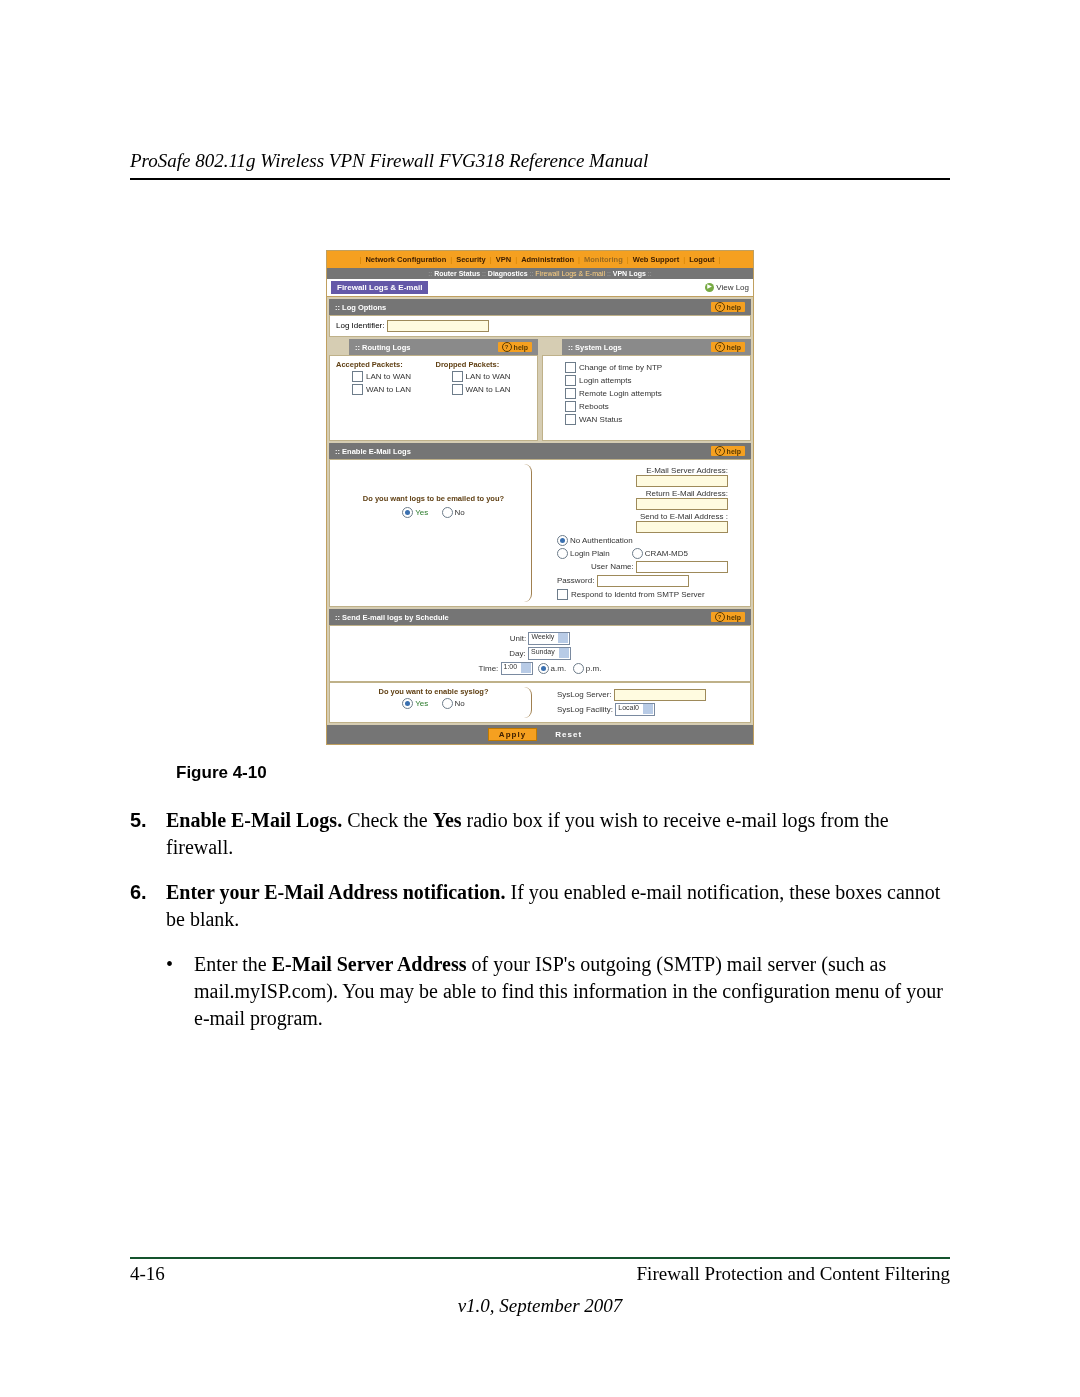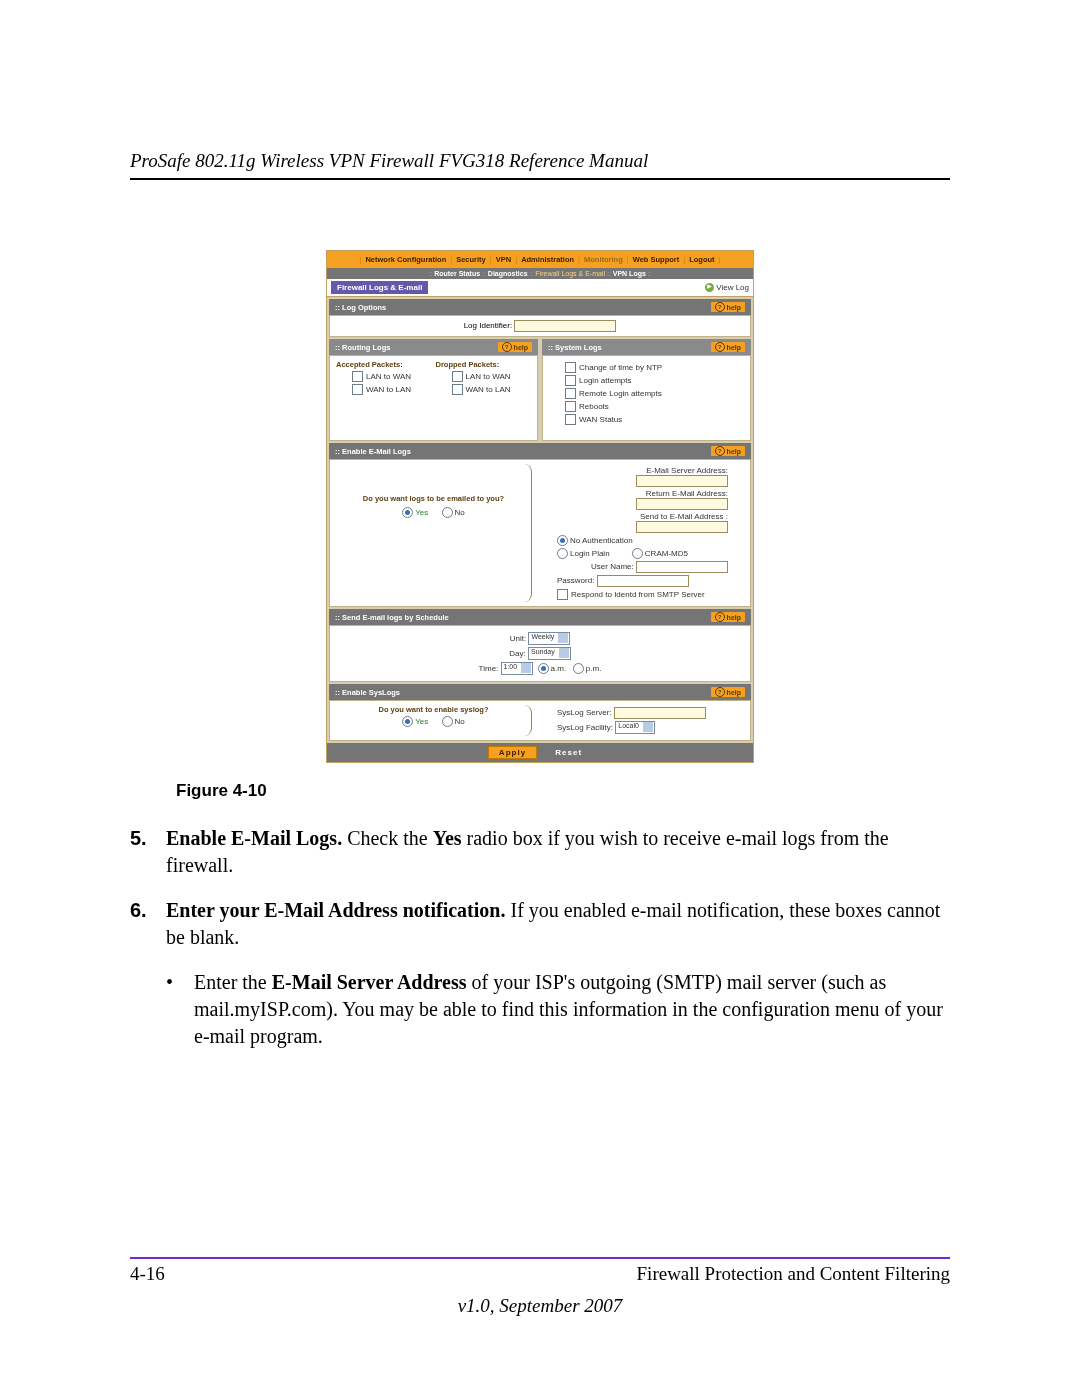--- a/index.html
+++ b/index.html
@@ -86,20 +86,21 @@
     color: #fff;
     font-size: 7.5px;
     font-weight: bold;
     padding: 3px 6px;
     display: flex;
     justify-content: space-between;
     align-items: center;
   }
   .section-hdr.sub {
     background: #8a8a8a;
+    margin-left: 20px;
   }
   .help-badge {
     background: #f5a020;
     color: #5a3a00;
     padding: 0 4px;
     border-radius: 1px;
     font-size: 7px;
     display: inline-flex;
     align-items: center;
   }
@@ -229,21 +230,21 @@
   .li-bullet .bull {
     width: 28px;
     flex-shrink: 0;
   }
   .footer {
     position: absolute;
     left: 130px; right: 130px;
     bottom: 80px;
   }
   .footer-line {
-    border-top: 2px solid #6d28d9;
+    border-top: 2px solid #14532d;
     display: flex;
     justify-content: space-between;
     font-size: 19px;
     padding-top: 4px;
   }
   .footer-ver {
     text-align: center;
     font-style: italic;
     font-size: 19px;
     margin-top: 10px;
@@ -287,21 +288,21 @@
       <span class="pt">Firewall Logs &amp; E-mail</span>
       <span class="view-log"><span class="vl-icon"></span><span>View Log</span></span>
     </div>
 
     <div class="panel">
 
       <div class="section-hdr">
         <span>:: <span>Log Options</span></span>
         <span class="help-badge">help</span>
       </div>
-      <div class="panel-body" style="text-align:center;">
+      <div class="panel-body" style="">
         <span>Log Identifier:</span>
         <span class="textin" style="width:100px;"></span>
       </div>
 
       <div class="two-col" style="margin-top:2px;">
         <div>
           <div class="section-hdr sub">
             <span>:: <span>Routing Logs</span></span>
             <span class="help-badge">help</span>
           </div>
@@ -374,24 +375,20 @@
         <div class="row"><span>Unit:</span> <span class="selectin">Weekly</span></div>
         <div class="row"><span>Day:</span> <span class="selectin">Sunday</span></div>
         <div class="row">
           <span>Time:</span>
           <span class="selectin">1:00</span>
           &nbsp;<span class="radio checked"></span><span>a.m.</span>
           &nbsp;&nbsp;<span class="radio"></span><span>p.m.</span>
         </div>
       </div>
 
-      <div class="section-hdr" style="margin-top:2px;">
-        <span>:: <span>Enable SysLogs</span></span>
-        <span class="help-badge">help</span>
-      </div>
       <div class="panel-body">
         <div class="two-col">
           <div style="flex:0 0 195px; text-align:center;" class="brace">
             <div class="label-b">Do you want to enable syslog?</div>
             <div class="row">
               <span class="radio checked"></span><span style="color:#2a7a2a;">Yes</span>
               &nbsp;&nbsp;&nbsp;&nbsp;
               <span class="radio"></span><span>No</span>
             </div>
           </div>

